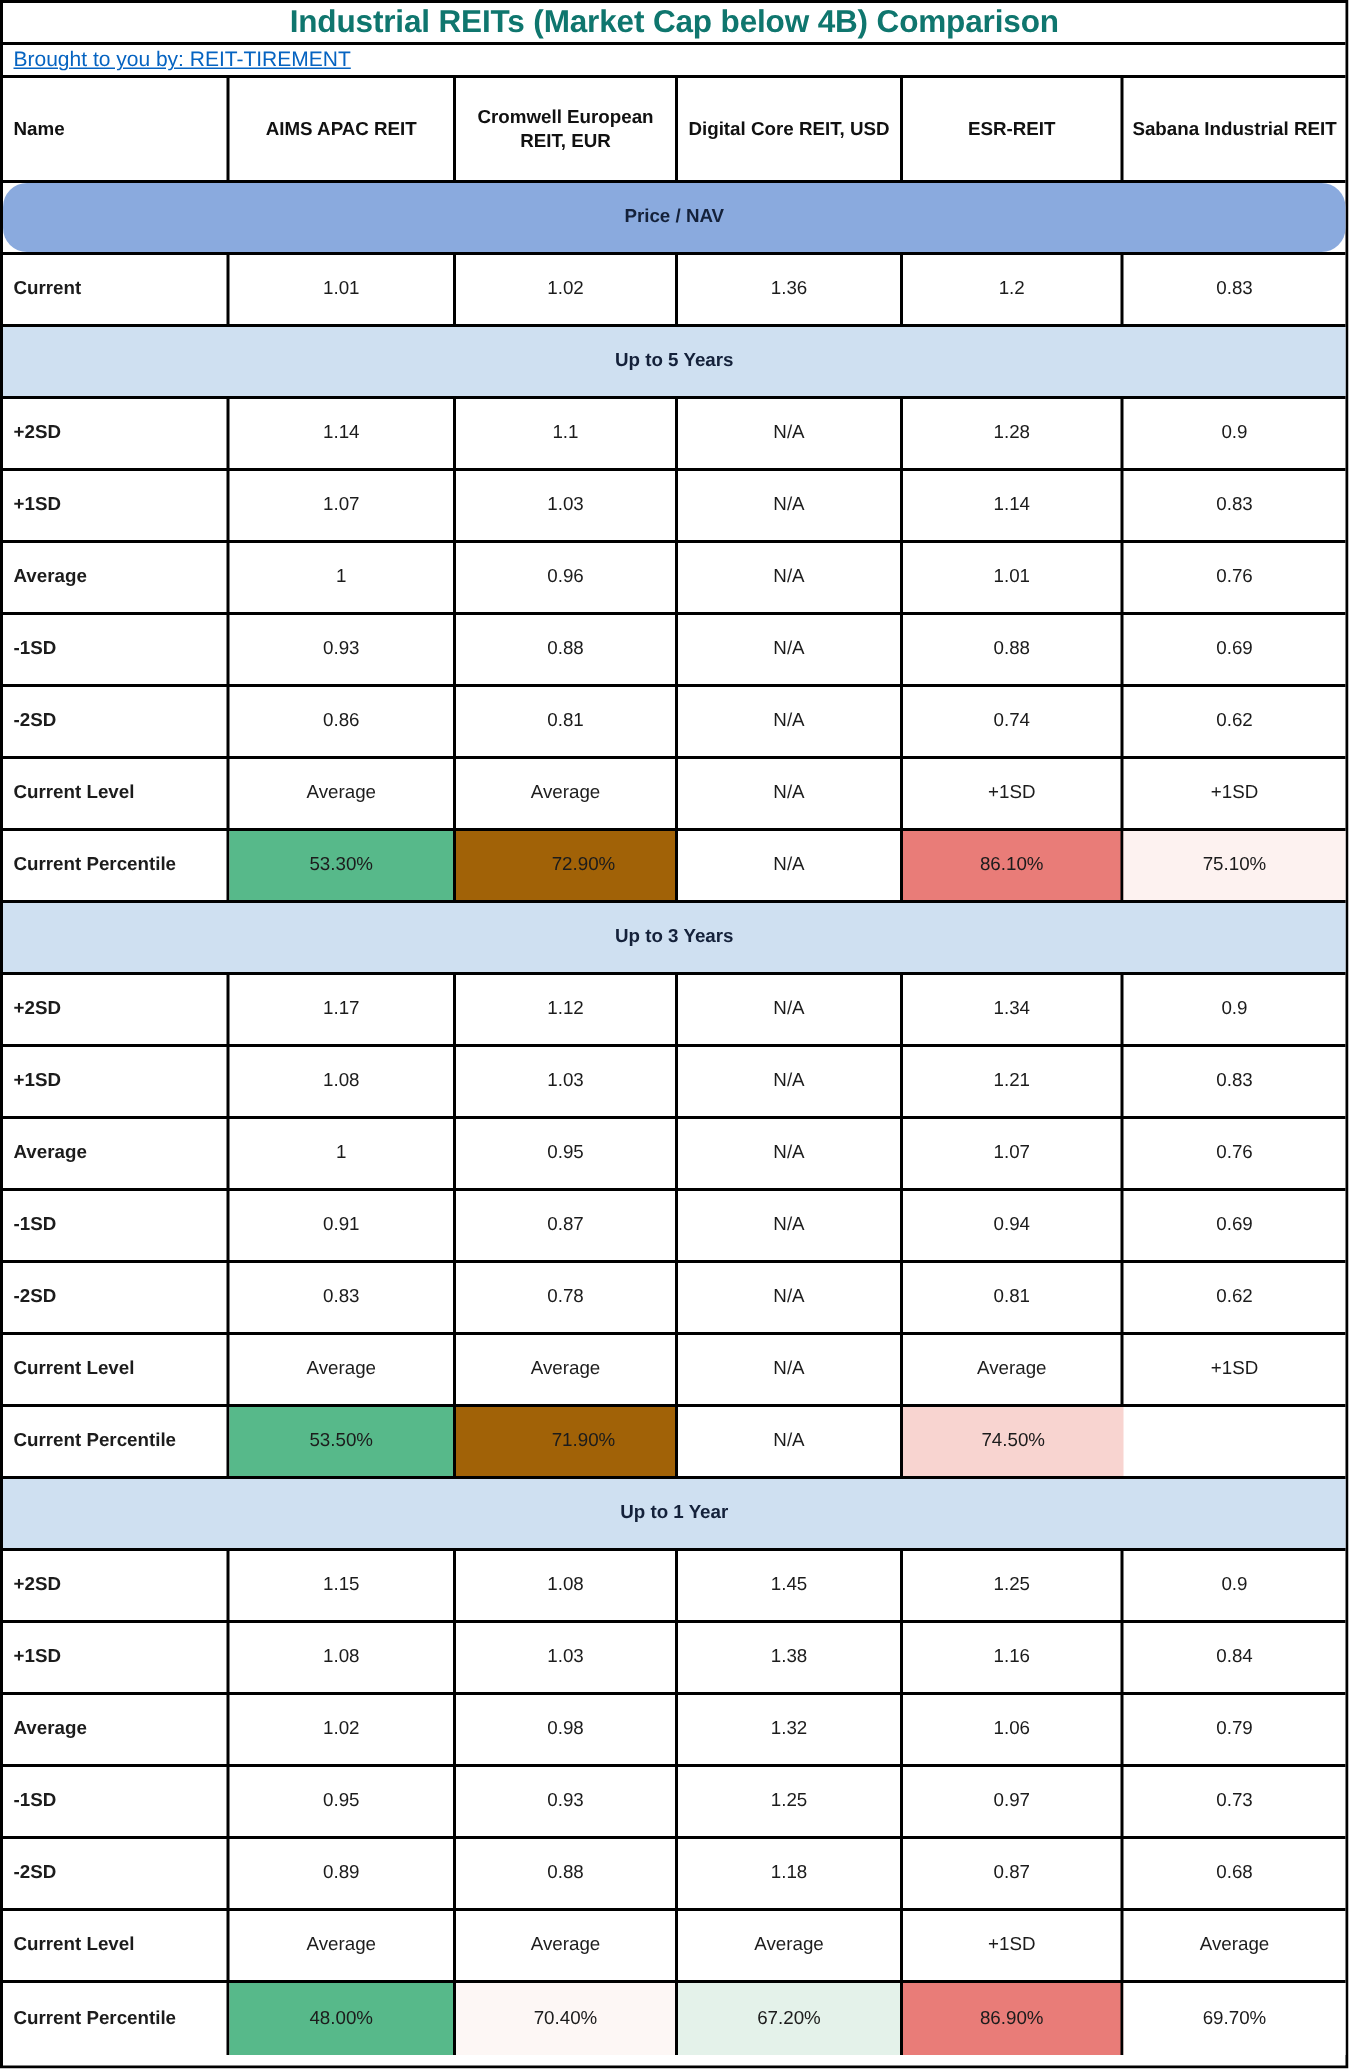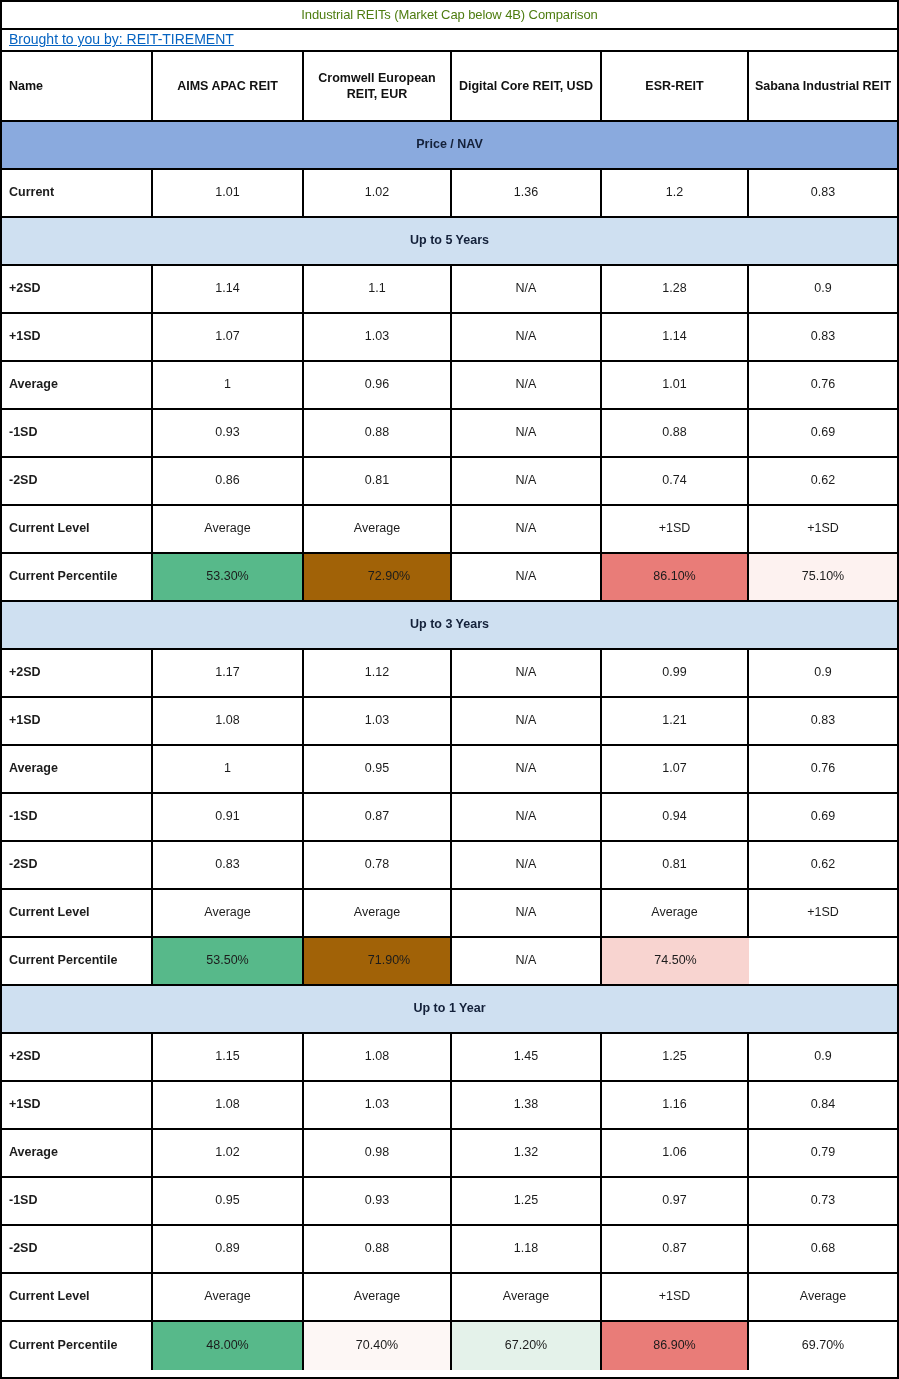--- a/index.html
+++ b/index.html
@@ -65,23 +65,23 @@
     font-weight: bold;
     padding-left: 7px;
     font-size: 12.5px;
   }
 
   
   .title-row { height: 28px; }
   .title-cell {
     width: 100%;
     border-right: none;
-    font-weight: normal;
-    font-size: 13px;
-    color: #4d7c0f;
+    font-weight: bold;
+    font-size: 21px;
+    color: #0f766e;
     letter-spacing: -0.1px;
   }
 
   
   .sub-row { height: 22px; }
   .sub-cell {
     width: 100%;
     border-right: none;
     justify-content: flex-start;
     text-align: left;
@@ -107,21 +107,21 @@
 
   
   .band-row { height: 48px; }
   .band-cell {
     width: 100%;
     border-right: none;
     font-weight: bold;
     font-size: 12.5px;
     color: #14213a;
   }
-  .band-main  { background: #8aaade; }
+  .band-main  { background: #8aaade; border-radius: 16px; }
   .band-sub   { background: #cfe0f1; }
 
   
   .data-row { height: 48px; }
 
   
   .f-green      { background: #57b98a; }
   .f-mint       { background: #e4f2ea; }
   .f-mint-pale  { background: #a16207; padding-left: 28px; }
   .f-white      { background: #ffffff; }
@@ -228,21 +228,21 @@
     </div>
 
   <div class="row band-row">
     <div class="cell band-cell band-sub">Up to 3 Years</div>
   </div>
   <div class="row data-row">
       <div class="cell label c0">+2SD</div>
       <div class="cell c1">1.17</div>
       <div class="cell c2">1.12</div>
       <div class="cell c3">N/A</div>
-      <div class="cell c4">0.99</div>
+      <div class="cell c4">1.34</div>
       <div class="cell c5">0.9</div>
     </div>
     <div class="row data-row">
       <div class="cell label c0">+1SD</div>
       <div class="cell c1">1.08</div>
       <div class="cell c2">1.03</div>
       <div class="cell c3">N/A</div>
       <div class="cell c4">1.21</div>
       <div class="cell c5">0.83</div>
     </div>

